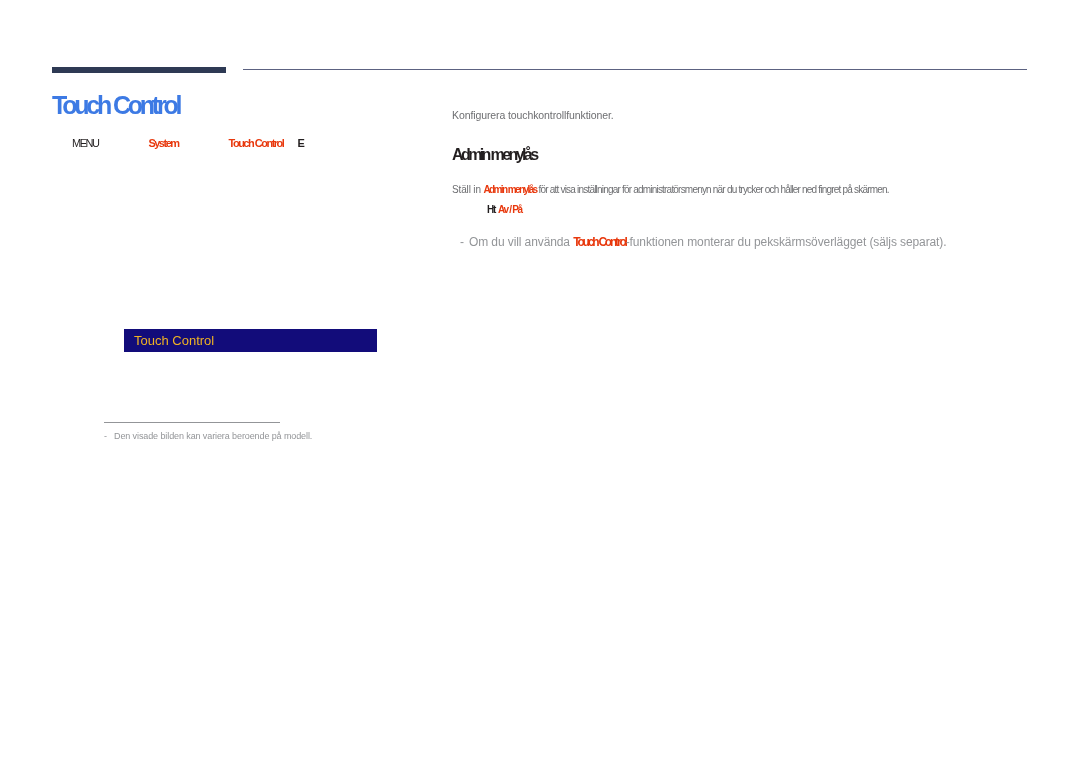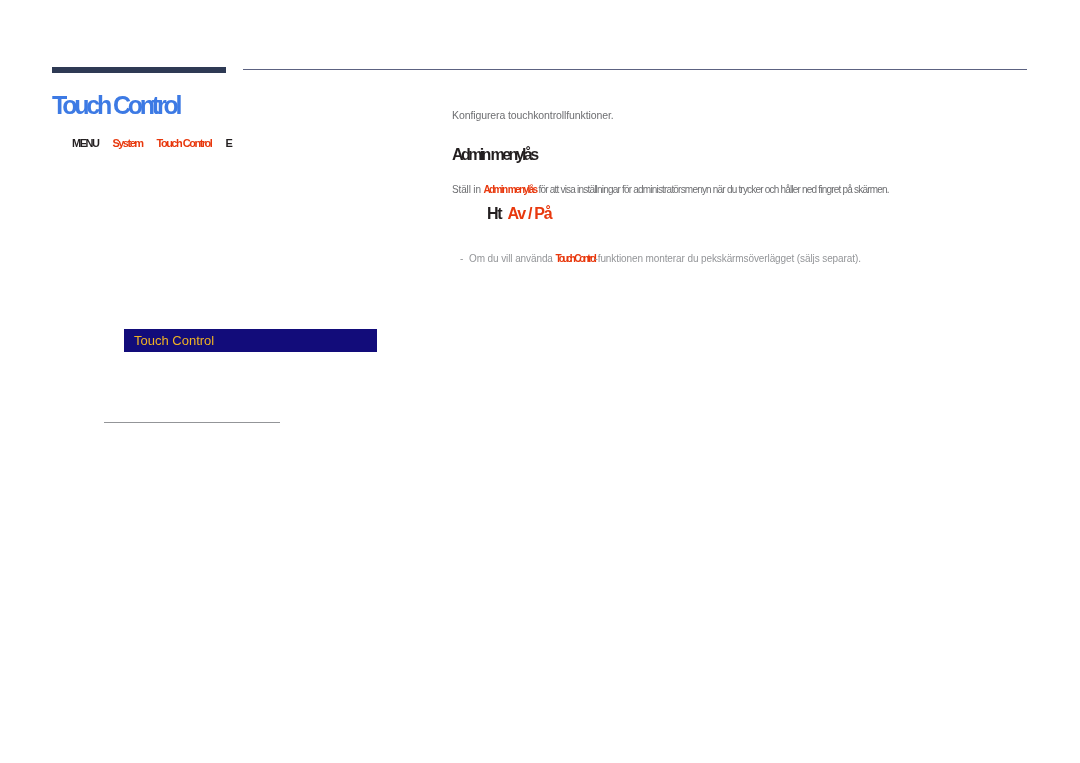--- a/index.html
+++ b/index.html
@@ -52,26 +52,27 @@
   }
   #breadcrumb {
     margin-top: 20px;
     font-size: 11px;
     line-height: 1;
     white-space: nowrap;
     letter-spacing: -1.5px;
   }
   #breadcrumb .crumb-dark {
     color: #231f20;
-    font-weight: bold;
+    font-weight: normal;
     padding-left: 20px;
   }
   #breadcrumb .crumb-accent {
     color: #e8380d;
     font-weight: bold;
+    margin-left: 36px;
   }
   #breadcrumb .crumb-sep {
     display: inline-block;
     width: 14px;
   }
   #breadcrumb .crumb-enter {
     color: #231f20;
     font-weight: bold;
     letter-spacing: -4px;
   }
@@ -155,38 +156,38 @@
   .term {
     color: #e8380d;
     font-weight: bold;
     letter-spacing: -1.6px;
   }
   .tight {
     letter-spacing: -0.8px;
   }
   #options-line {
     margin: 6px 0 0 0;
-    font-size: 16px;
+    font-size: 10px;
     color: #231f20;
     line-height: 1.4;
     white-space: nowrap;
     letter-spacing: -1.3px;
     padding-left: 35px;
   }
   #options-line .opt-bullet {
     color: #231f20;
     font-weight: bold;
   }
   #options-line .opt-val {
     color: #e8380d;
     font-weight: bold;
   }
   #note-bullet {
-    margin: 27px 0 0 8px;
-    font-size: 10px;
+    margin: 17px 0 0 8px;
+    font-size: 12px;
     color: #939598;
     line-height: 1.4;
     white-space: nowrap;
     letter-spacing: -0.1px;
   }
   #note-bullet .dash {
     display: inline-block;
     width: 9px;
   }
   #note-bullet .term-note {
@@ -208,20 +209,23 @@
   <div id="breadcrumb">
     <span class="crumb-dark">MENU</span><span class="crumb-sep"></span><span class="crumb-accent">System</span><span class="crumb-sep"></span><span class="crumb-accent">Touch Control</span><span class="crumb-sep"></span><span class="crumb-enter">E</span>
   </div>
 
   <div id="screen-mock">
     <span id="screen-mock-label">Touch Control</span>
   </div>
 
   <div id="left-foot-rule"></div>
 
+  <div id="left-footnote">
+    <span class="dash">-</span><span>Den visade bilden kan variera beroende på modell.</span>
+  </div>
 
 </div>
 
 <div id="right-col">
 
   <p id="intro-line">Konfigurera touchkontrollfunktioner.</p>
 
   <h2 id="section-heading">Admin menylås</h2>
 
   <p id="body-paragraph"><span>Ställ in </span><span class="term">Admin menylås</span><span class="tight"> för att visa inställningar för administratörsmenyn när du trycker och håller ned fingret på skärmen.</span></p>

